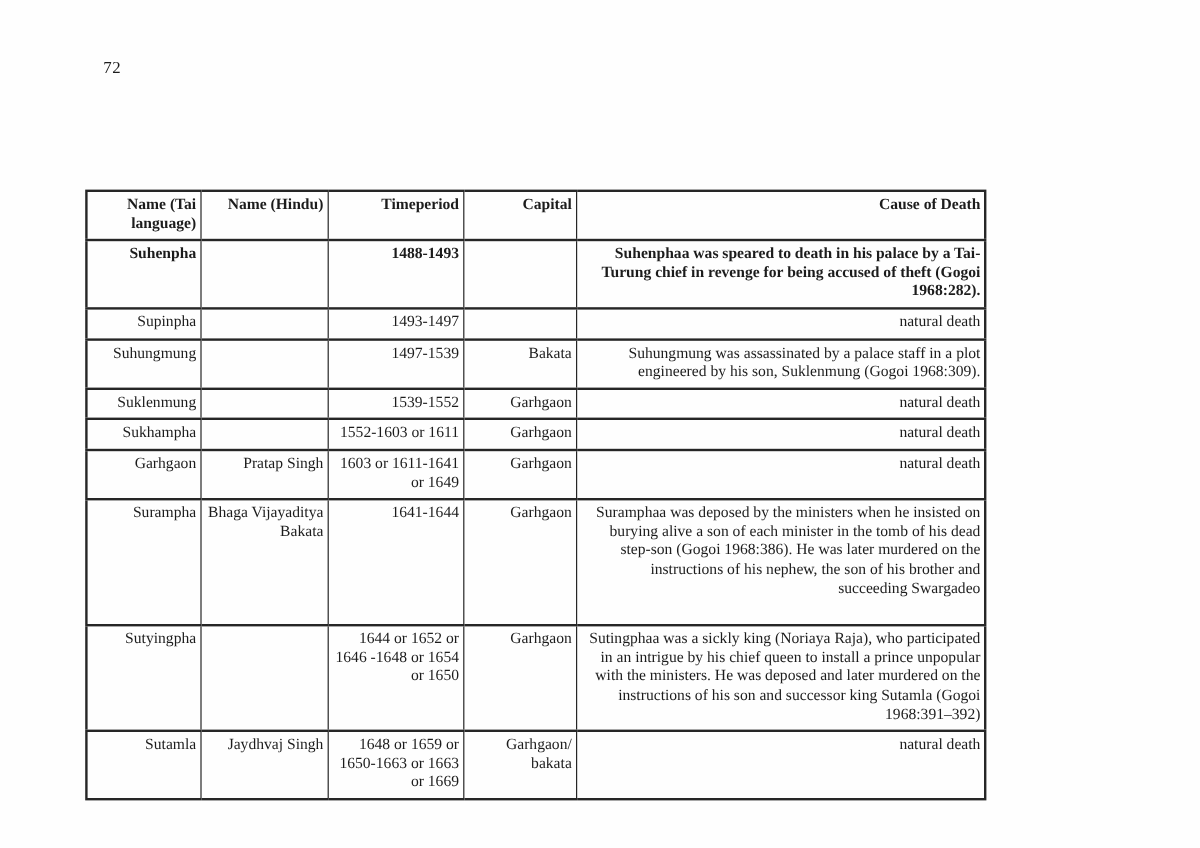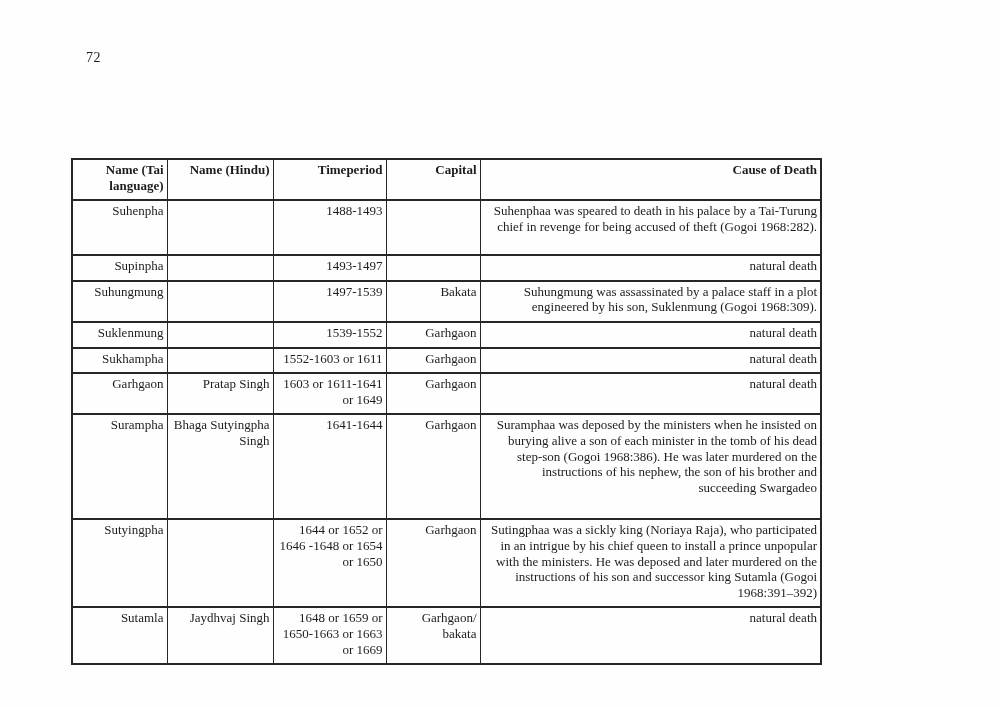--- a/index.html
+++ b/index.html
@@ -44,21 +44,21 @@
     font-size: 13px;
     line-height: 15.6px;
     overflow: hidden;
     word-wrap: break-word;
   }
   table.kings th {
     font-weight: bold;
   }
   
   tr.rh { height: 38px; }
-  tr.r1 { height: 55px; }
+  tr.r1 { height: 55px; font-weight: bold; }
   tr.r2 { height: 22px; border-radius: 10px; }
   tr.r3 { height: 34px; }
   tr.r4 { height: 22px; margin-top: 28px; }
   tr.r5 { height: 22px; }
   tr.r6 { height: 37px; }
   tr.r7 { height: 105px; }
   tr.r8 { height: 72px; margin-left: 15px; }
   tr.r9 { height: 52px; }
 </style>
 </head>
@@ -123,21 +123,21 @@
       </tr>
       <tr class="r6">
         <td>Garhgaon</td>
         <td>Pratap Singh</td>
         <td>1603 or 1611-1641 or 1649</td>
         <td>Garhgaon</td>
         <td>natural death</td>
       </tr>
       <tr class="r7">
         <td>Surampha</td>
-        <td>Bhaga Sutyingpha Singh</td>
+        <td>Bhaga Vijayaditya Bakata</td>
         <td>1641-1644</td>
         <td>Garhgaon</td>
         <td>Suramphaa was deposed by the ministers when he insisted on burying alive a son of each minister in the tomb of his dead step-son (Gogoi 1968:386). He was later murdered on the instructions of his nephew, the son of his brother and succeeding Swargadeo</td>
       </tr>
       <tr class="r8">
         <td>Sutyingpha</td>
         <td></td>
         <td>1644 or 1652 or 1646 -1648 or 1654 or 1650</td>
         <td>Garhgaon</td>
         <td>Sutingphaa was a sickly king (Noriaya Raja), who participated in an intrigue by his chief queen to install a prince unpopular with the ministers. He was deposed and later murdered on the instructions of his son and successor king Sutamla (Gogoi 1968:391–392)</td>

